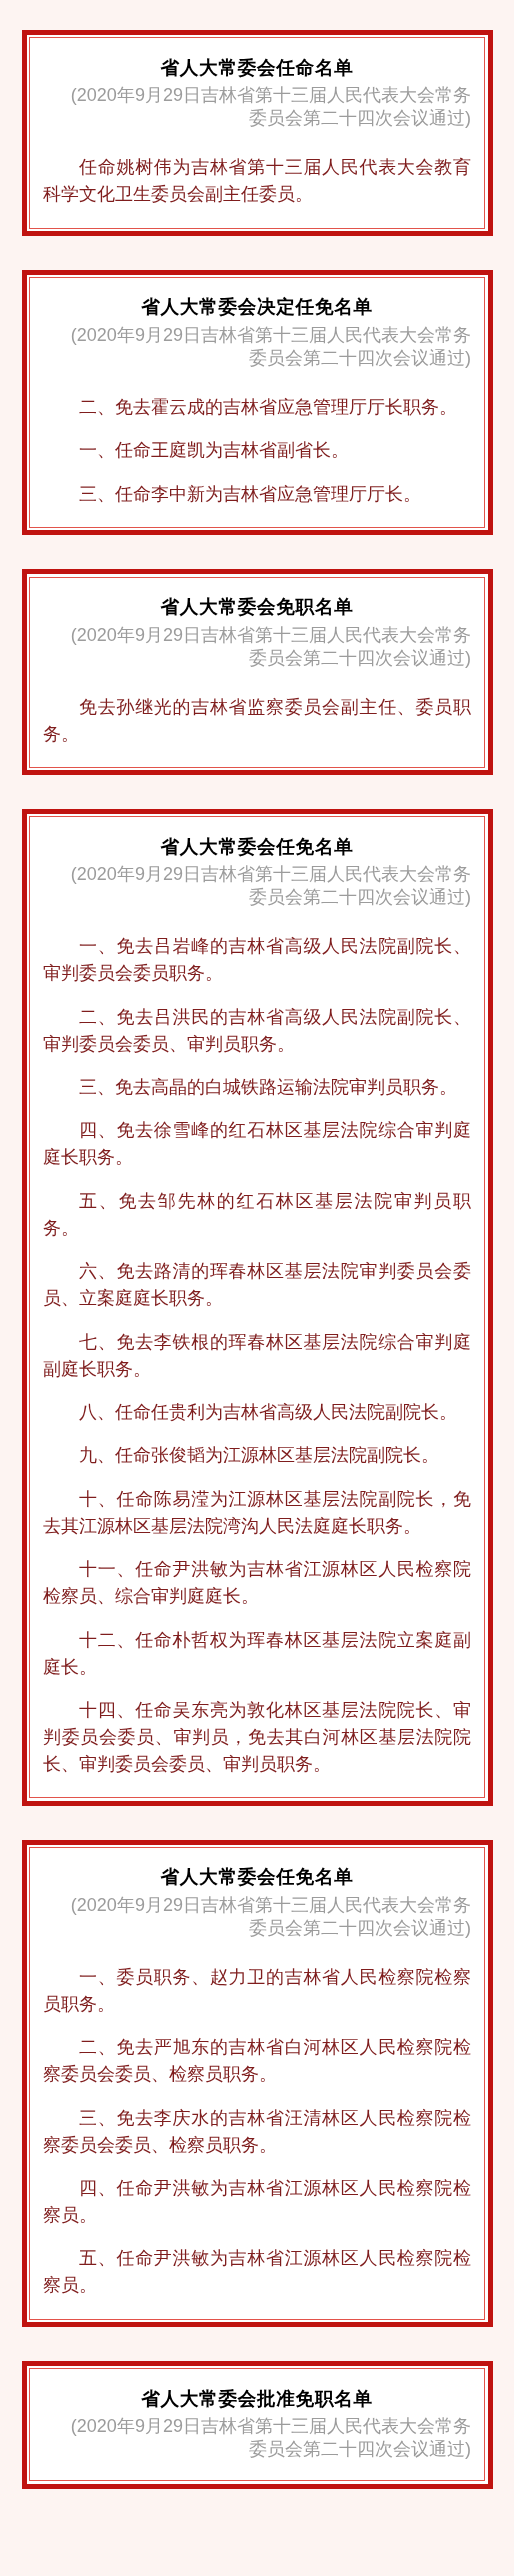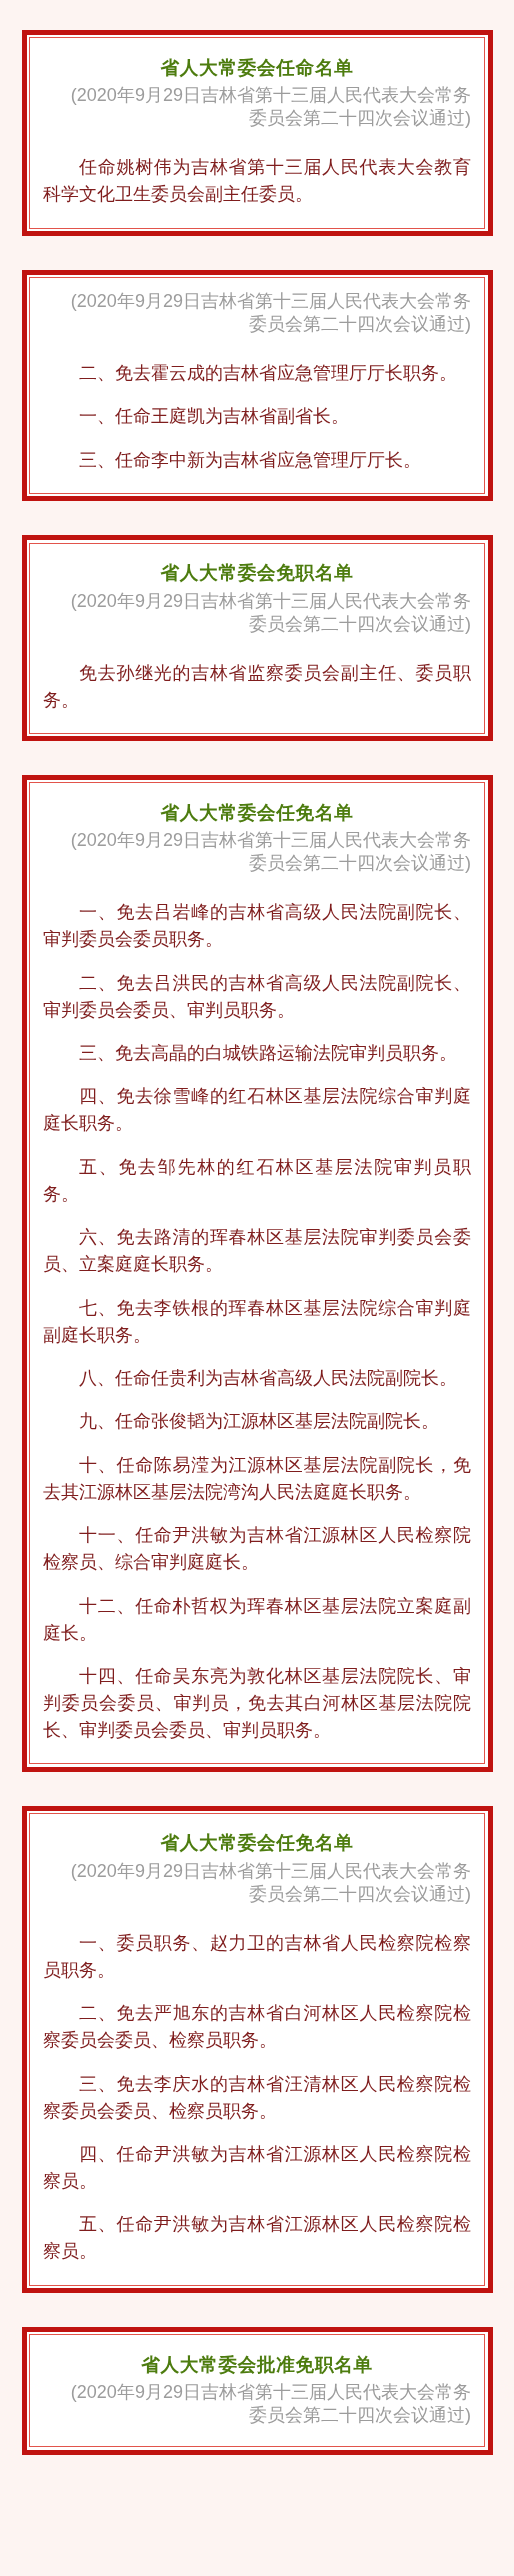--- a/index.html
+++ b/index.html
@@ -26,21 +26,21 @@
     border: 1.5px solid #e2544b;
     margin: 2.2px;
     padding: 12px 13.4px 19.4px;
   }
   .card-title {
     margin: 4.5px 0 4.5px;
     text-align: center;
     font-size: 18.6px;
     line-height: 25px;
     font-weight: bold;
-    color: #4d7c0f;
+    color: #000000;
     letter-spacing: 0.7px;
   }
   .card-subtitle {
     text-align: right;
     font-size: 18px;
     line-height: 23px;
     color: #9c9c9c;
   }
   .card-body {
     margin-top: 24px;
@@ -72,20 +72,21 @@
         <div>委员会第二十四次会议通过)</div>
       </div>
       <div class="card-body">
           <p>任命姚树伟为吉林省第十三届人民代表大会教育科学文化卫生委员会副主任委员。</p>
         </div>
     </div>
   </section>
 
   <section class="card">
     <div class="card-inner">
+      <h2 class="card-title">省人大常委会决定任免名单</h2>
       <div class="card-subtitle">
         <div>(2020年9月29日吉林省第十三届人民代表大会常务</div>
         <div>委员会第二十四次会议通过)</div>
       </div>
       <div class="card-body">
           <p>二、免去霍云成的吉林省应急管理厅厅长职务。</p>
           <p>一、任命王庭凯为吉林省副省长。</p>
           <p>三、任命李中新为吉林省应急管理厅厅长。</p>
         </div>
     </div>

